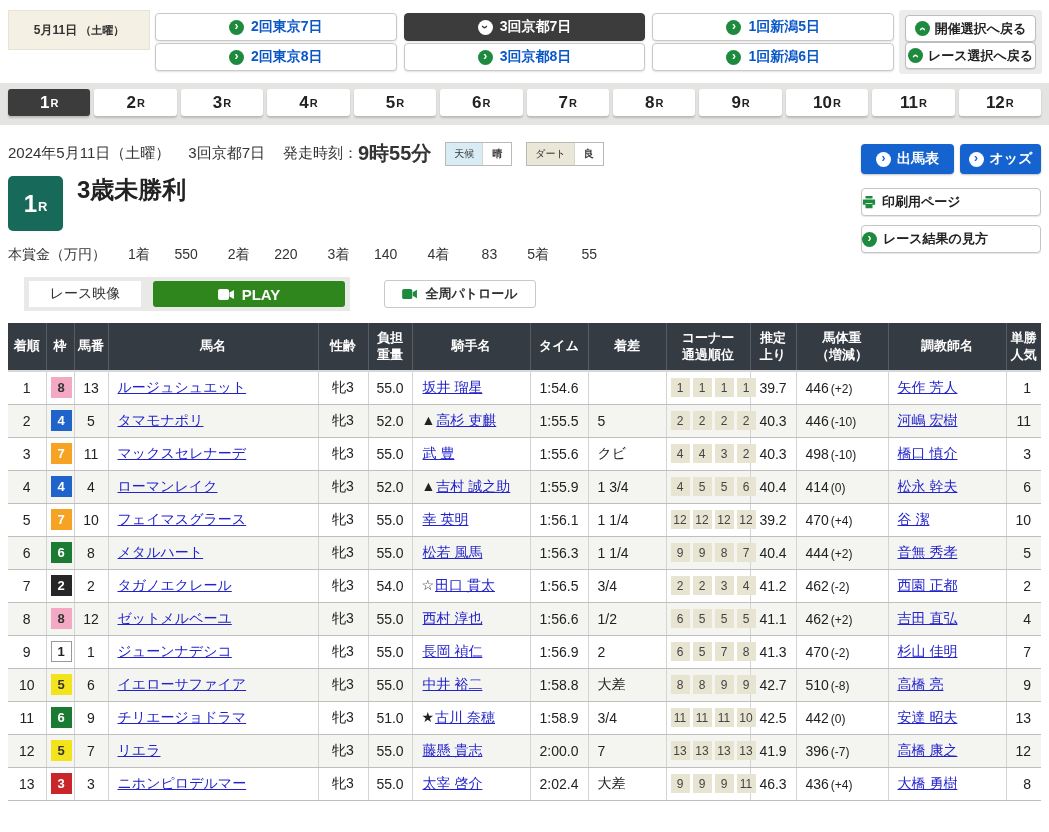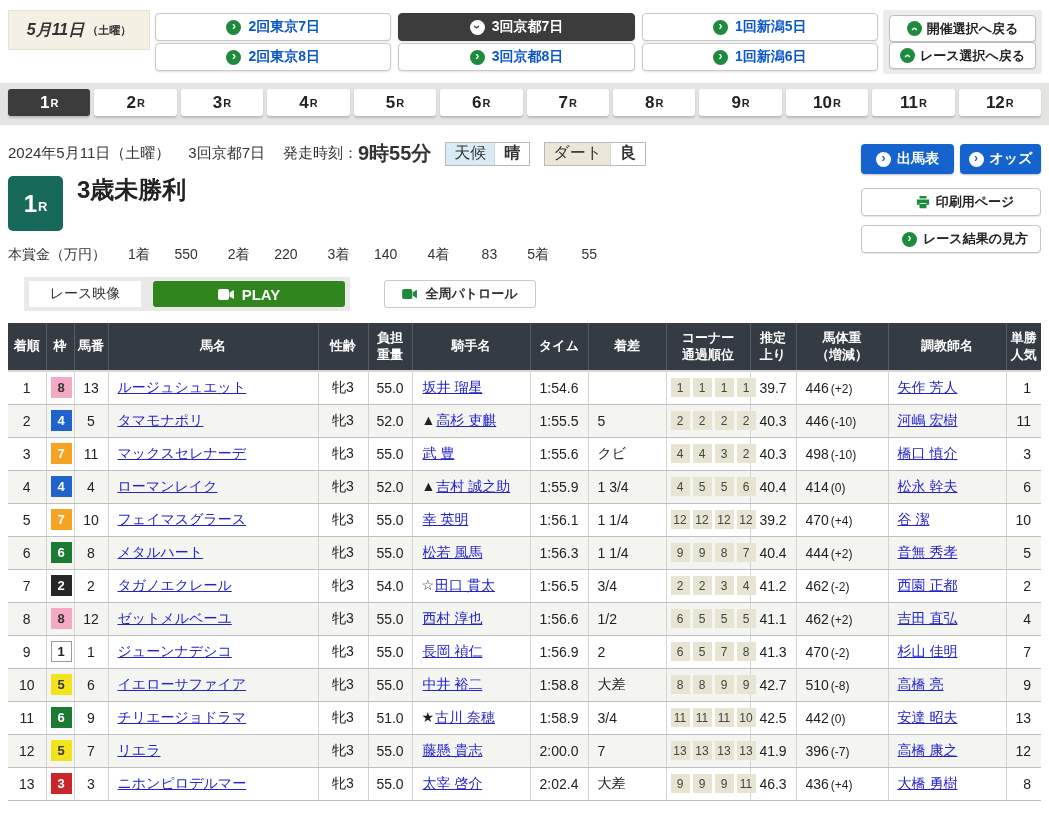--- a/index.html
+++ b/index.html
@@ -10,33 +10,33 @@
   }
   a.lnk { color: #2323cc; text-decoration: underline; cursor: pointer; }
 
   
   .topbar { display: flex; gap: 5px; padding: 10px 7px 0 8px; }
   .date-col { display: flex; flex-direction: column; gap: 3px; width: 142px; }
   .date-cell {
     background: #f4f1e4; border: 1px solid #e7e3d2; height: 40px;
     display: flex; align-items: center; justify-content: center; gap: 3px;
   }
-  .date-cell .d { font-size: 16px; font-weight: bold; color: #333; font-style: italic; }
+  .date-cell .d { font-size: 12px; font-weight: bold; color: #333; }
   .date-cell .w { font-size: 11px; font-weight: bold; color: #333; }
   .meeting-grid { flex: 1; display: flex; flex-direction: column; justify-content: space-between; padding: 3px 0; }
   .meeting-row { display: flex; gap: 7px; }
   .mbtn {
     flex: 1; height: 28px; background: #fff; border: 1px solid #c9c9c9; border-radius: 4px;
     box-shadow: 0 1px 2px rgba(0,0,0,.12);
     display: flex; align-items: center; justify-content: center; gap: 7px;
     font-size: 14px; font-weight: bold; color: #0b57c8; cursor: pointer;
   }
   .mbtn.selected { background: #3c3c3c; border-color: #3c3c3c; color: #fff; }
   .back-panel {
-    width: 159px; background: #ececec; border-radius: 3px; padding: 5px 6px;
+    width: 143px; background: #ececec; border-radius: 3px; padding: 5px 6px;
     display: flex; flex-direction: column; justify-content: space-between;
   }
   .backbtn {
     height: 27px; background: #fff; border: 1px solid #bdbdbd; border-radius: 4px;
     display: flex; align-items: center; justify-content: center; gap: 5px;
     font-size: 13px; font-weight: bold; color: #222; cursor: pointer;
     box-shadow: 0 1px 1px rgba(0,0,0,.1);
   }
 
   
@@ -64,21 +64,21 @@
   }
   .rtab .n { font-size: 17px; }
   .rtab .r { font-size: 11px; margin-left: 1px; }
   .rtab.selected { background: #3c3c3c; color: #fff; }
 
   
   .race-area { position: relative; padding: 0 8px; }
   .meta-row { margin-top: 15px; display: flex; align-items: center; font-size: 15px; color: #333; }
   .meta-row .seg { margin-right: 18px; }
   .start-time { font-size: 20px; font-weight: bold; }
-  .badge { display: inline-flex; border: 1px solid #b9b9b9; margin-left: 14px; font-size: 16px; height: 24px; }
+  .badge { display: inline-flex; border: 1px solid #b9b9b9; margin-left: 14px; font-size: 10px; height: 24px; }
   .badge .bl { padding: 3px 8px; display: flex; align-items: center; }
   .badge .bv { padding: 3px 9px; background: #fff; font-weight: bold; display: flex; align-items: center; border-left: 1px solid #d6d6d6; }
   .badge.weather .bl { background: #d9ecf5; }
   .badge.track .bl { background: #eae6d8; }
 
   .title-row { margin-top: 9px; display: flex; gap: 14px; }
   .race-badge {
     width: 55px; height: 55px; background: #17695a; border-radius: 5px; color: #fff;
     display: flex; align-items: center; justify-content: center; flex: none;
   }
@@ -92,24 +92,23 @@
   .right-buttons { position: absolute; top: 4px; right: 8px; width: 180px; }
   .blue-row { display: flex; gap: 6px; }
   .bluebtn {
     height: 30px; background: #1463cf; border-radius: 4px; color: #fff;
     display: flex; align-items: center; justify-content: center; gap: 6px;
     font-size: 14px; font-weight: bold; cursor: pointer; box-shadow: 0 1px 2px rgba(0,0,0,.25);
   }
   .bluebtn.b1 { flex: 1.15; } .bluebtn.b2 { flex: 1; }
   .whitebtn {
     margin-top: 9px; height: 28px; background: #fff; border: 1px solid #c5c5c5; border-radius: 4px;
-    display: flex; align-items: center; justify-content: center; gap: 6px;
+    display: flex; align-items: center; gap: 6px;
     font-size: 13px; font-weight: bold; color: #222; cursor: pointer;
     box-shadow: 0 1px 1px rgba(0,0,0,.1);
-    padding-left: 28px;
   }
   .whitebtn.first { margin-top: 14px; }
 
   .prize-row { margin-top: 15px; font-size: 14px; color: #333; display: flex; align-items: center; }
   .prize-label { margin-right: 22px; }
   .prize-place { }
   .prize-amt { display: inline-block; min-width: 48px; text-align: right; margin-right: 30px; }
 
   
   .video-row { margin-top: 13px; padding: 0 24px; display: flex; align-items: flex-start; height: 34px; }

